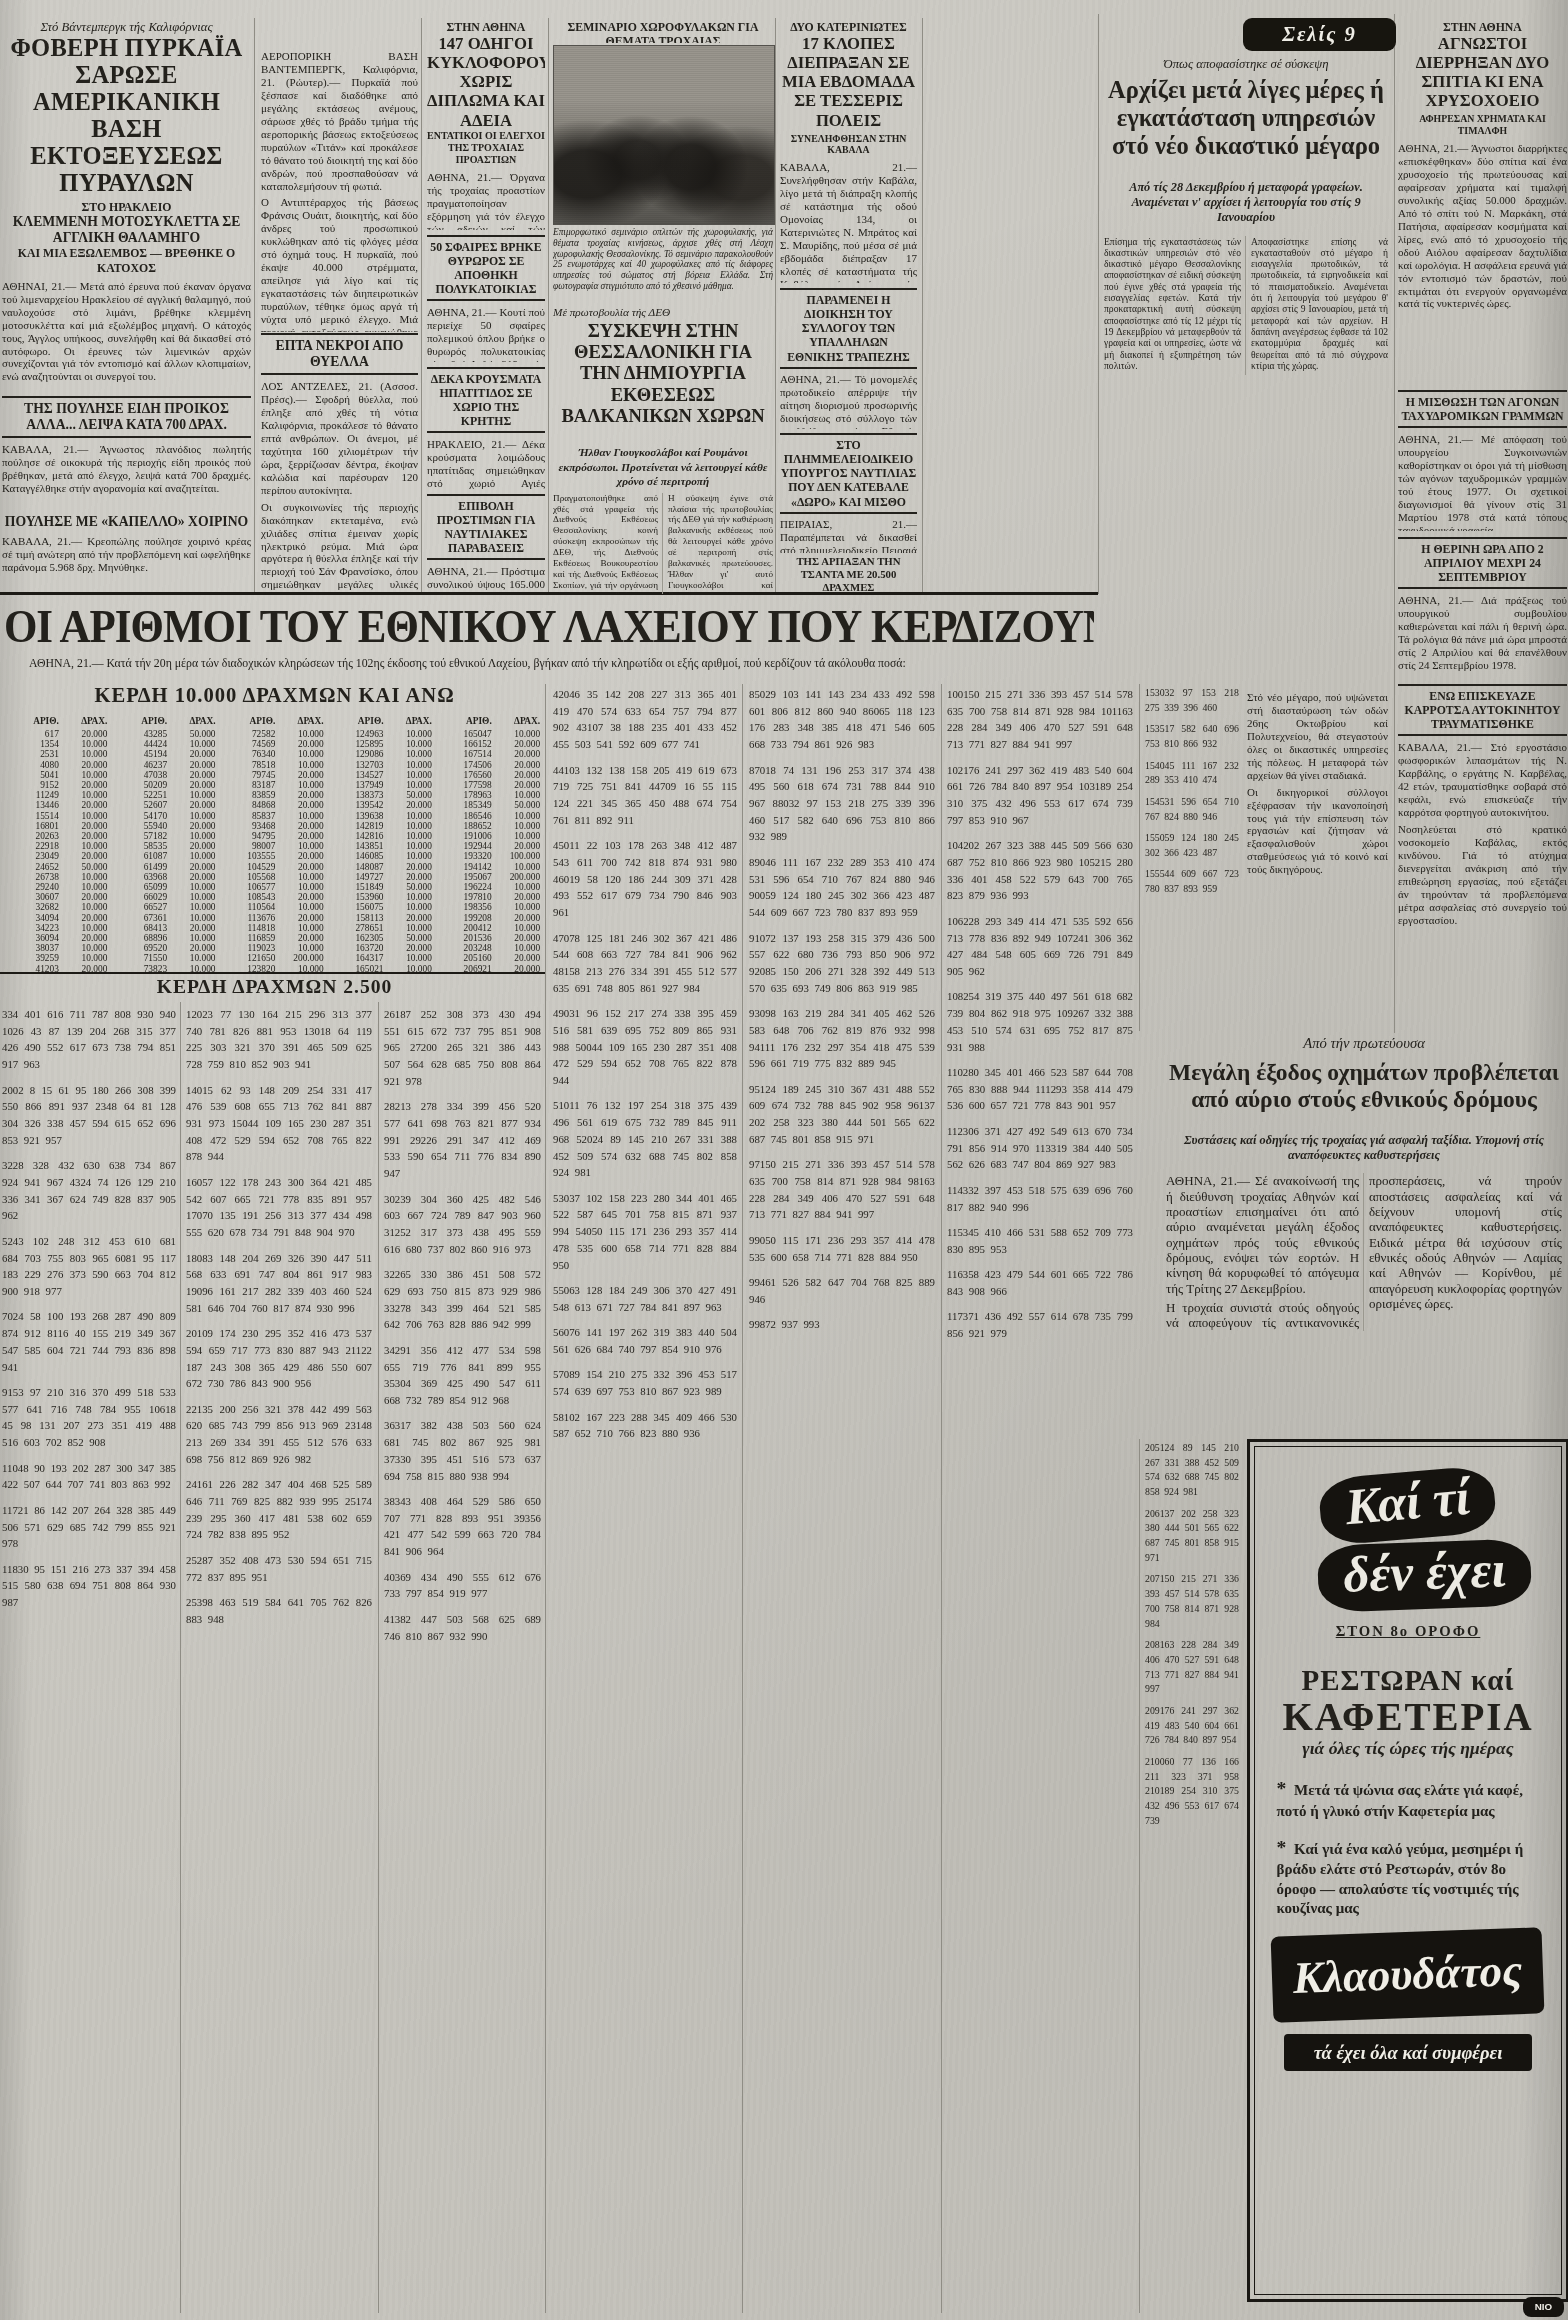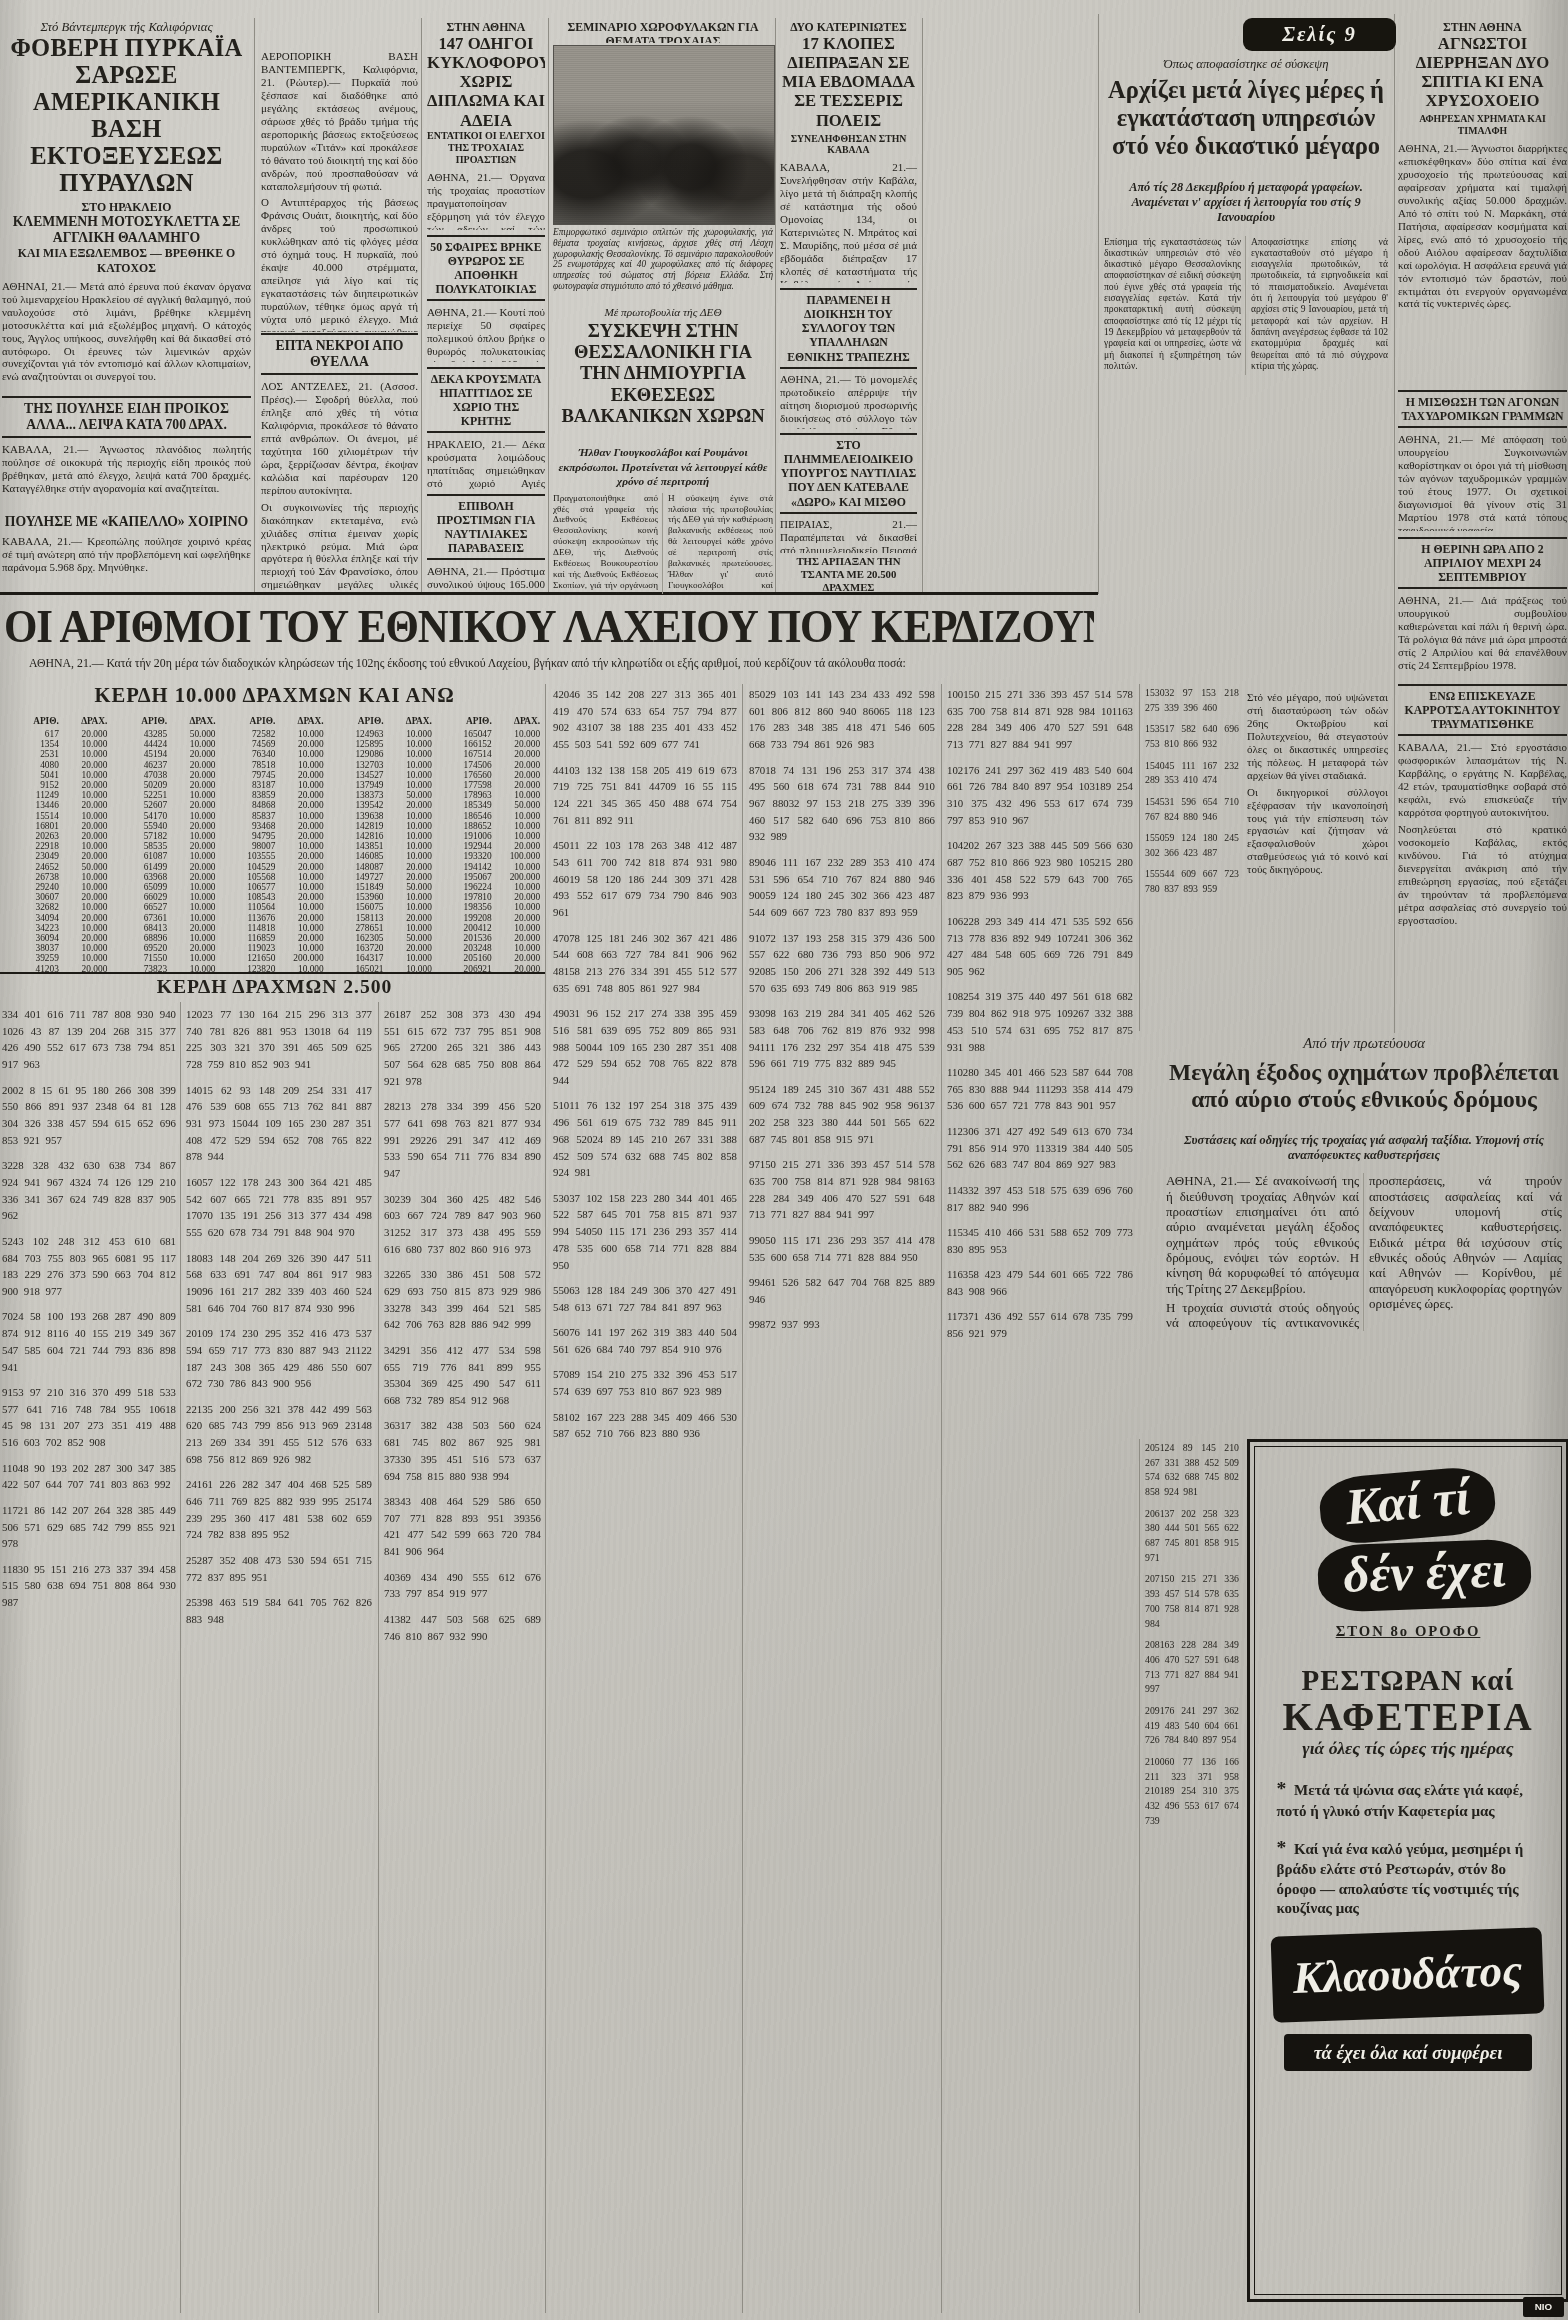--- a/index.html
+++ b/index.html
@@ -10,21 +10,21 @@
     background-image:
       radial-gradient(ellipse at 25% 15%, rgba(255,255,255,.20), transparent 60%),
       radial-gradient(ellipse at 80% 70%, rgba(0,0,0,.06), transparent 65%),
       linear-gradient(to right, rgba(0,0,0,.10), transparent 2%, transparent 97%, rgba(0,0,0,.14)),
       repeating-linear-gradient(92deg, rgba(0,0,0,.015) 0 2.9px, rgba(255,255,255,.02) 2.9px 5.9px);
   }
   .abs{position:absolute;overflow:hidden;}
   .vrule{position:absolute;width:1px;background:#8f8d85;}
   .hrule{position:absolute;background:#1c1a15;}
   .kicker{font-style:italic;font-size:12.7px;text-align:center;line-height:1.2;}
-  .kicker-sm{font-style:italic;font-size:11.3px;text-align:center;line-height:1.2;}
+  .kicker-sm{font-style:italic;font-size:11.3px;line-height:1.2;}
   .head-xl{font-weight:bold;font-size:24.5px;line-height:1.1;text-align:center;letter-spacing:0.3px;}
   .head-lg{font-weight:bold;font-size:16.7px;line-height:1.15;text-align:center;}
   .head-md{font-weight:bold;font-size:13.7px;line-height:1.18;text-align:center;}
   .head-sm{font-weight:bold;font-size:11.8px;line-height:1.2;text-align:center;}
   .ruled-head{border-top:2px solid #23211c;border-bottom:2px solid #23211c;padding:2.9px 0;margin:2px 0 3.9px;}
   .subhead{font-weight:bold;font-style:italic;font-size:12.3px;line-height:1.25;text-align:center;margin-top:19px;}
   .body-text{font-size:11px;line-height:1.18;text-align:justify;margin-top:4.9px;}
   .body-text p{margin:0 0 3.9px;}
   .cols2{column-count:2;column-gap:9.8px;column-rule:1px solid #9a988f;}
   .caption{font-size:9.3px;line-height:1.16;text-align:justify;font-style:italic;}
@@ -62,21 +62,21 @@
   .ad-line2{font-weight:bold;font-size:39px;letter-spacing:2px;line-height:1.0;}
   .ad-line3{font-weight:bold;font-size:17.6px;font-style:italic;margin-top:2px;}
   .ad-bullets{text-align:left;padding:0 21.6px;margin-top:17.6px;}
   .ad-bullet{font-size:15px;line-height:1.3;font-weight:bold;margin-bottom:13.7px;}
   .ad-bullet .star{font-size:19.6px;padding-right:7.8px;}
   .brand-box{background:#15130f;color:#f0eee6;margin:9.8px 17.6px 0;border-radius:7.8px;
     font-style:italic;font-weight:bold;font-size:45px;line-height:1.9;transform:rotate(-2deg);}
   .slogan{background:#15130f;color:#f0eee6;margin:15.7px 29px 0;font-style:italic;font-weight:bold;
     font-size:18.6px;line-height:2.0;border-radius:3.9px;}
   .corner-logo{background:#15130f;color:#efede6;font-family:"Liberation Sans",sans-serif;
-    font-size:9.8px;line-height:19.6px;text-align:center;font-weight:bold;border-radius:2px;}
+    font-size:9.8px;line-height:19.6px;text-align:center;font-weight:bold;border-radius:8px;}
 </style>
 </head>
 <body>
 
 <div class="page">
 
   <div class="vrule" style="left:254px;top:17.6px;height:576px"></div>
   <div class="vrule" style="left:421px;top:17.6px;height:576px"></div>
   <div class="vrule" style="left:548px;top:17.6px;height:576px"></div>
   <div class="vrule" style="left:775px;top:17.6px;height:576px"></div>

